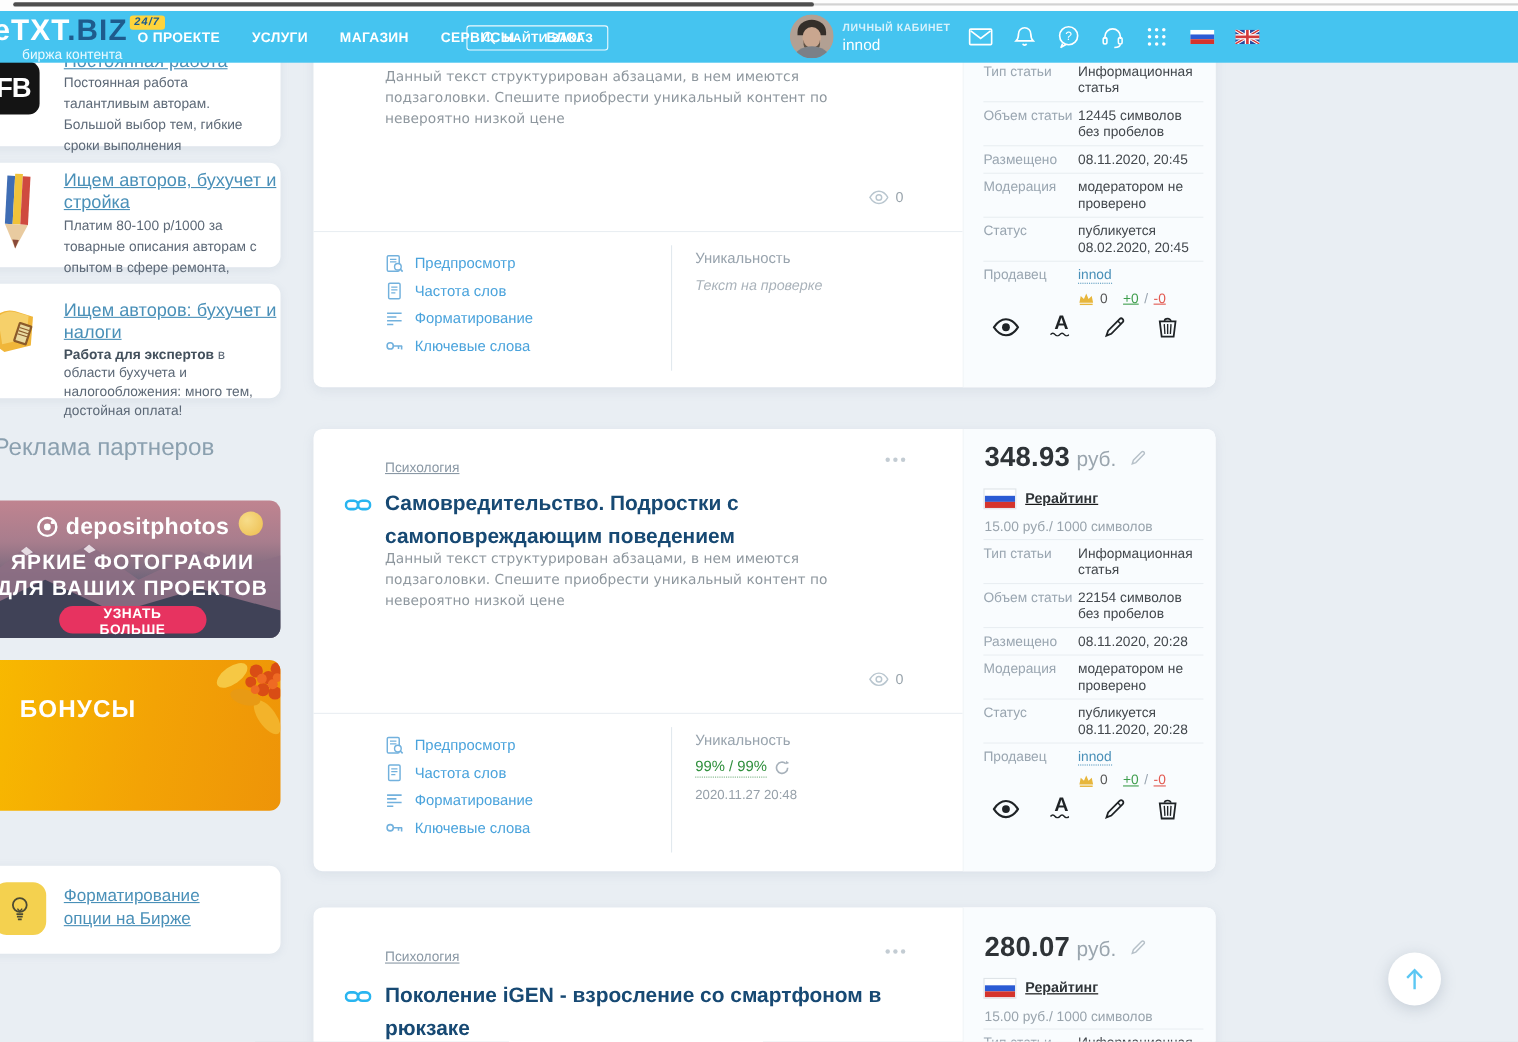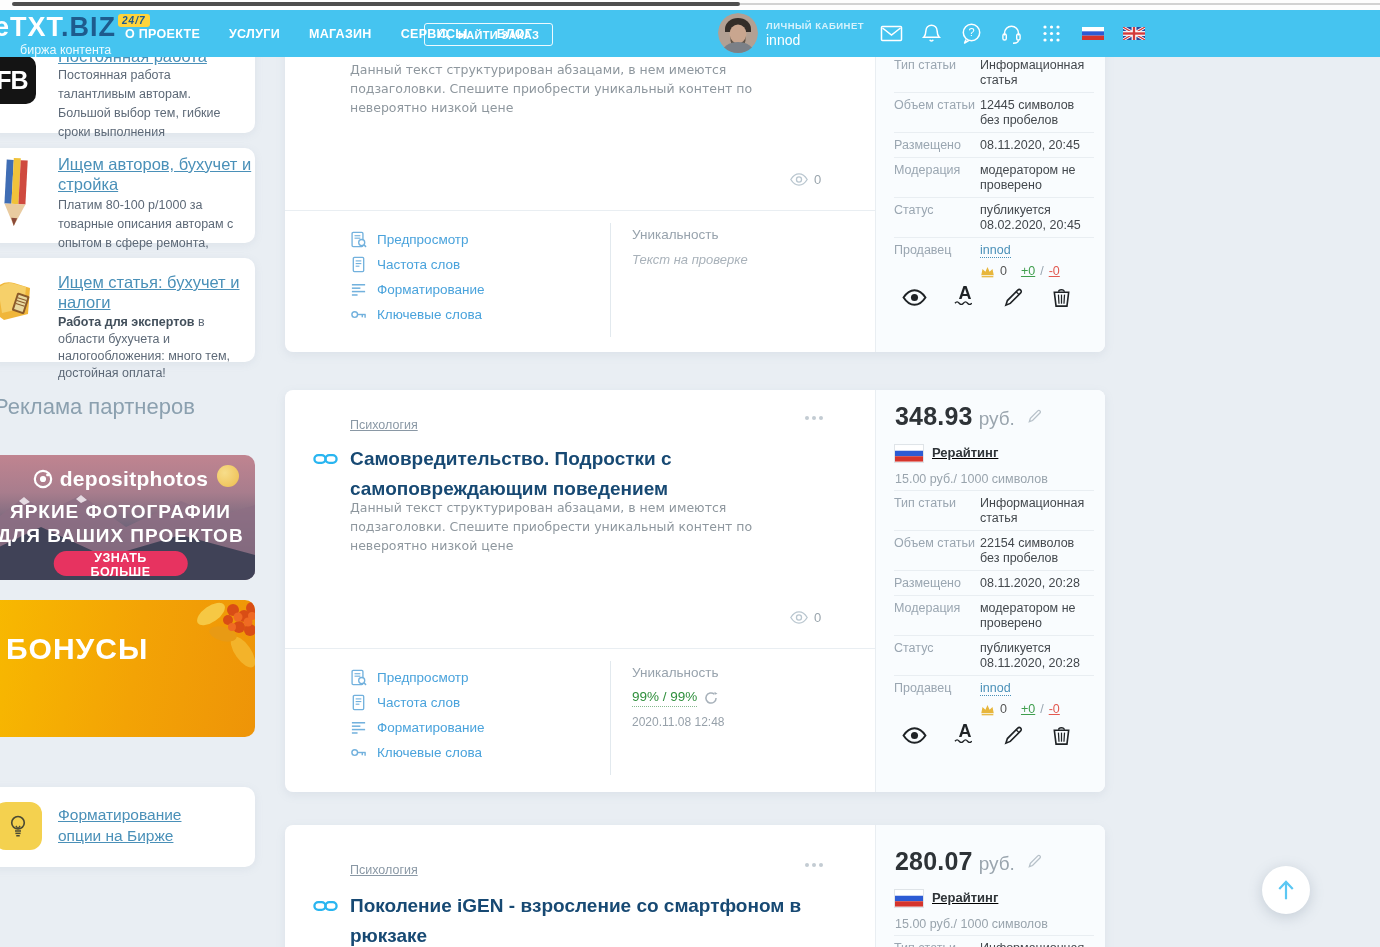--- a/index.html
+++ b/index.html
@@ -49,21 +49,21 @@
   .dp-mtn{position:absolute;left:0;bottom:0;width:100%;height:100%;}
   .dp-moon{position:absolute;right:16px;top:10px;width:22px;height:22px;border-radius:50%;background:radial-gradient(circle at 35% 35%,#f7dd8a,#edbd4e);}
   .dp-logo{position:absolute;left:0;right:0;top:12px;display:flex;align-items:center;justify-content:center;gap:7px;}
   .dp-brand{color:#fff;font-size:21px;font-weight:bold;letter-spacing:.3px;}
   .dp-line1{position:absolute;left:0;right:0;top:46px;text-align:center;color:#fff;font-size:19px;font-weight:bold;letter-spacing:1px;}
   .dp-line2{position:absolute;left:0;right:0;top:70px;text-align:center;color:#fff;font-size:19px;font-weight:bold;letter-spacing:1px;}
   .dp-btn{position:absolute;left:50%;transform:translateX(-50%);top:96px;height:25px;padding:0 22px;border:none;border-radius:13px;background:#e73360;color:#fff;font-size:12.5px;font-weight:bold;letter-spacing:.5px;cursor:pointer;font-family:"Liberation Sans",sans-serif;}
 
   .banner-bonus{position:absolute;left:0;top:600px;width:269px;height:137px;border-radius:10px;overflow:hidden;z-index:1;cursor:pointer;
     background:linear-gradient(100deg,#f8ba00 0%,#f3a305 55%,#ee9408 100%);}
-  .bn-line1{position:absolute;left:20px;top:32px;color:#fff;font-size:30px;font-weight:800;letter-spacing:1px;}
+  .bn-line1{position:absolute;left:32px;top:32px;color:#fff;font-size:22px;font-weight:800;letter-spacing:1px;}
   .bn-line2{position:absolute;left:20px;top:70px;color:#fff;font-size:27px;font-weight:300;letter-spacing:1px;}
   .bn-leaves{position:absolute;right:0;top:0;}
 
   .bulb-tile{position:absolute;left:8px;top:15px;width:48px;height:48px;background:#f4d14f;border-radius:12px;display:flex;align-items:center;justify-content:center;color:#4b4a33;}
   .ad-d .ad-title{top:17px;font-size:15.5px;line-height:21px;}
 
   
   .card{position:absolute;left:299px;width:820px;background:#fff;border-radius:8px;box-shadow:0 3px 10px rgba(130,150,170,.13);z-index:1;}
   .card1{top:-48px;height:400px;}
   .card2{top:390px;height:402px;}
@@ -348,21 +348,21 @@
       <path d="M6 12 Q14 2 26 5 L42 10 L40 36 L16 42 L5 34 Z" fill="#f0b63a"></path>
       <path d="M10 10 Q18 3 27 6 L38 9 L36 30 L14 35 Z" fill="#f6d06a"></path>
       <g transform="rotate(18 33 26)">
         <rect x="26" y="16" width="13" height="19" rx="1.5" fill="#8a5a2a"></rect>
         <rect x="28" y="18" width="9" height="15" fill="#e8d9a0"></rect>
         <line x1="28" y1="21" x2="37" y2="21" stroke="#8a5a2a" stroke-width="1"></line>
         <line x1="28" y1="24" x2="37" y2="24" stroke="#8a5a2a" stroke-width="1"></line>
         <line x1="28" y1="27" x2="37" y2="27" stroke="#8a5a2a" stroke-width="1"></line>
       </g>
     </svg>
-    <a class="ad-title" style="top:14px;">Ищем статья: бухучет и налоги</a>
+    <a class="ad-title" style="top:14px;">Ищем авторов: бухучет и налоги</a>
     <p class="ad-text" style="top:56px;margin:0;line-height:17px;"><b>Работа для экспертов</b><span> в области бухучета и налогообложения: много тем, достойная оплата!</span></p>
   </div>
 
   <h2 class="partners-h" style="margin:0;">Реклама партнеров</h2>
 
   <div class="banner-dp">
     <svg class="dp-mtn" viewBox="0 0 269 125" preserveAspectRatio="none">
       <polygon points="0,72 38,42 60,58 95,40 140,72 195,46 230,62 269,50 269,125 0,125" fill="#8d6f84" opacity="0.85"></polygon>
       <polygon points="33,46 38,42 44,47 38,50" fill="#e6dbe2"></polygon>
       <polygon points="90,44 95,40 101,45 95,48" fill="#e6dbe2"></polygon>
@@ -583,21 +583,21 @@
       <div class="cuniq">
         <div class="ulbl">Уникальность</div>
         <div class="uval-row">
           <span class="uval">99% / 99%</span>
           <span class="uref">
                 <svg width="14" height="14" viewBox="0 0 16 16">
                   <use href="#i-refresh"></use>
                 </svg>
               </span>
         </div>
-        <div class="udate">2020.11.08 12:48</div>
+        <div class="udate">2020.11.27 20:48</div>
       </div>
     </div>
     <aside class="cinfo">
       <div class="cprice">
         <span class="pnum">348.93</span>
         <span class="pcur">руб.</span>
         <span class="pedit">
               <svg width="15" height="15" viewBox="0 0 16 16">
                 <use href="#i-pencil-sm"></use>
               </svg>

